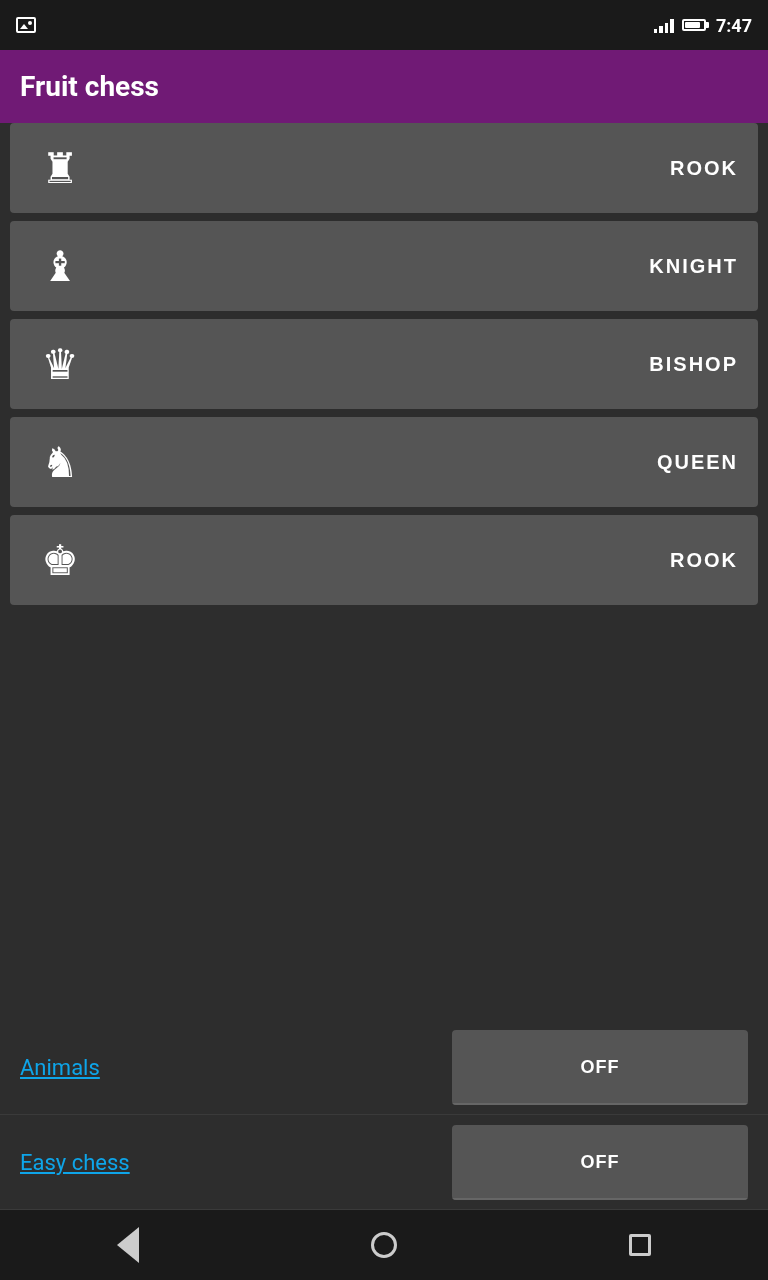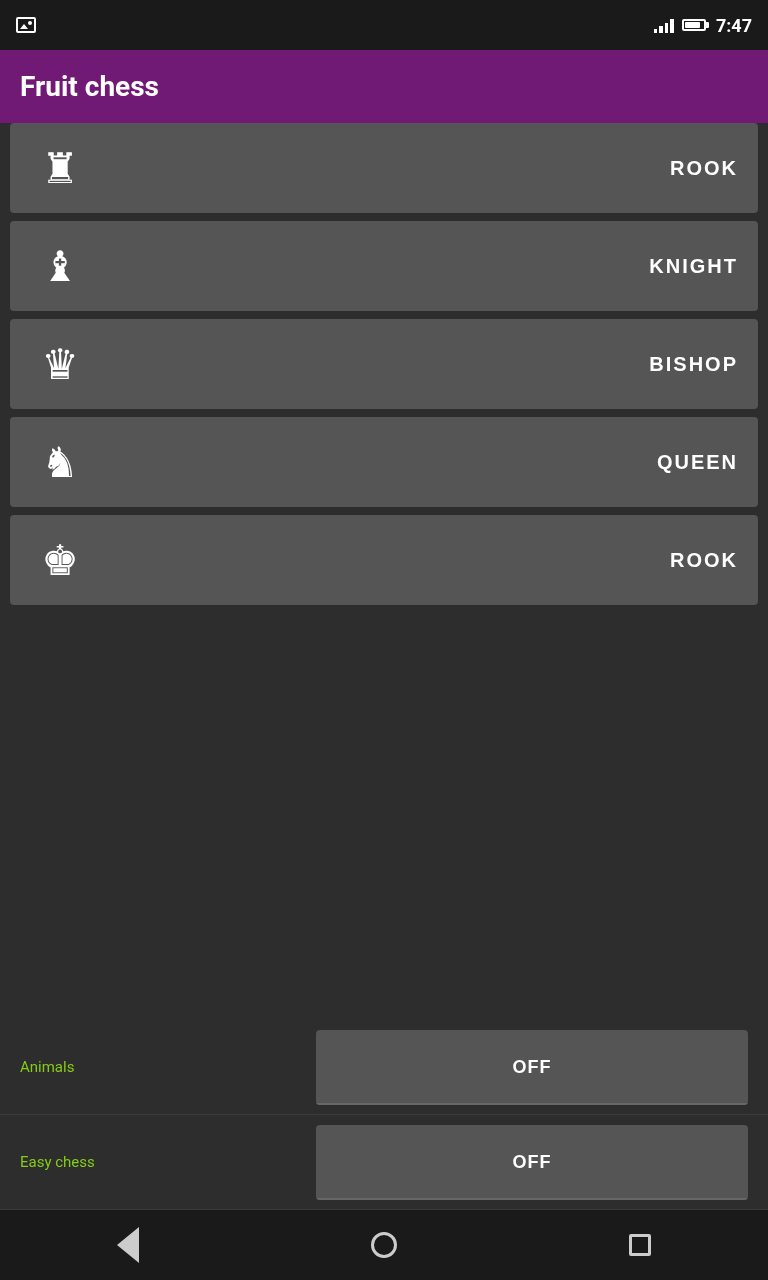--- a/index.html
+++ b/index.html
@@ -170,26 +170,27 @@
     .setting-row {
       display: flex;
       align-items: center;
       justify-content: space-between;
       padding: 0 20px;
       height: 95px;
       border-bottom: 1px solid #3a3a3a;
     }
 
     .setting-label {
-      font-size: 15px;
-      color: #84cc16;
+      font-size: 22px;
+      color: #0ea5e9;
+      text-decoration: underline;
     }
 
     .toggle-button {
-      width: 432px;
+      width: 296px;
       height: 75px;
       background-color: #555555;
       border: none;
       border-radius: 4px;
       font-size: 18px;
       font-weight: bold;
       letter-spacing: 1px;
       cursor: pointer;
       color: #ffffff;
       position: relative;

